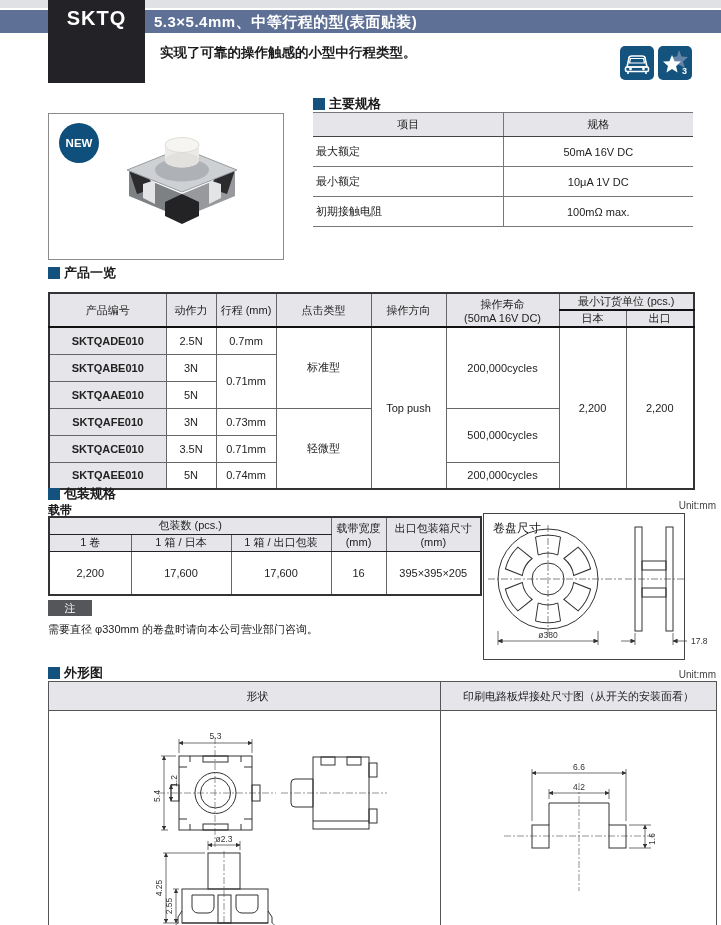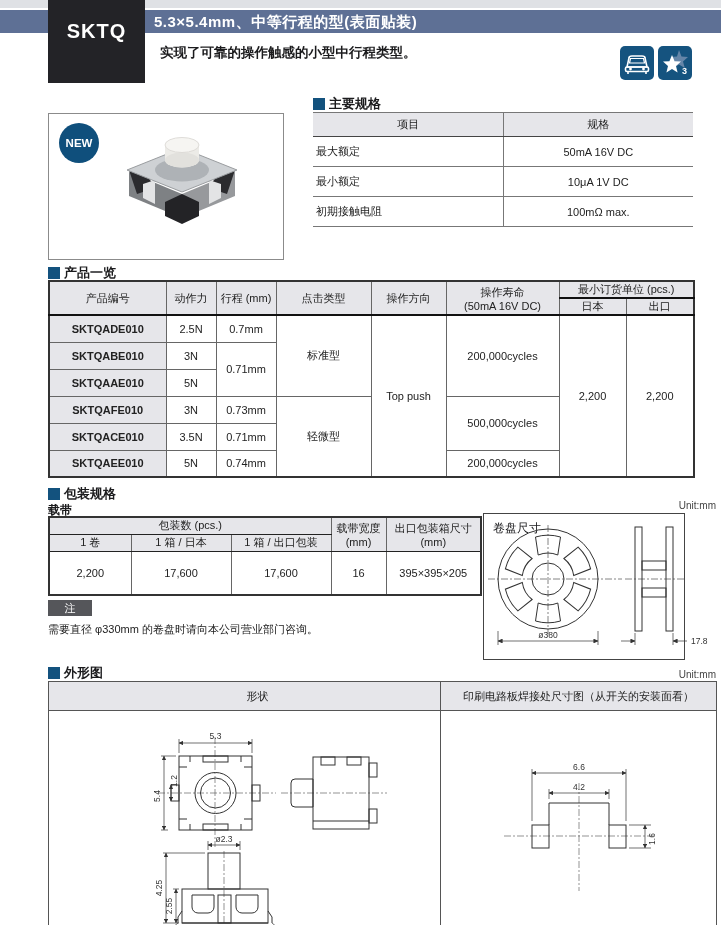--- a/index.html
+++ b/index.html
@@ -9,21 +9,21 @@
     font-family:"Liberation Sans","DejaVu Sans",sans-serif;
     color:#222; font-size:11px;
   }
   .abs { position:absolute; }
   
   .top-strip { left:0; top:0; width:721px; height:8px; background:#dfe1e5; }
   .banner { left:0; top:10px; width:721px; height:23px; background:#5e7095; }
   .banner-title { position:absolute; left:154px; top:0; line-height:23px; color:#fff;
     font-weight:bold; font-size:15px; letter-spacing:.5px; }
   .code-box { left:48px; top:0; width:97px; height:83px; background:#232327; color:#fff;
-    text-align:center; padding-top:20px; font-size:20px; font-weight:bold; letter-spacing:1px; }
+    text-align:center; padding-top:7px; font-size:20px; font-weight:bold; letter-spacing:1px; }
   .subtitle { left:160px; top:44px; font-size:13.5px; font-weight:bold; color:#1b1b1d; }
   .app-icon { width:34px; height:34px; background:#15537f; border-radius:5px; top:46px; }
   .icon-auto { left:620px; }
   .icon-star { left:658px; }
   
   .photo-box { left:48px; top:113px; width:236px; height:147px; border:1px solid #8b8b8b; background:#fff;padding-left:36px; }
   .new-badge { position:absolute; left:10px; top:9px; width:40px; height:40px; border-radius:50%;
     background:#0f4f7c; color:#fff; font-weight:bold; font-size:11.5px; text-align:center; line-height:40px; }
   
   .sec { font-weight:bold; font-size:13px; color:#1b1b1d; display:flex; align-items:center; gap:4px; }
@@ -38,21 +38,21 @@
   .spec-table { left:313px; top:112px; width:380px; }
   .spec-table td,.spec-table th { border-top:1px solid #777; border-bottom:1px solid #777; }
   .spec-table td:first-child,.spec-table th:first-child { border-right:1px solid #777; text-align:left; padding-left:3px; }
   .spec-table th { height:24px; text-align:center !important; }
   .spec-table td { height:30px; }
   .spec-table tr.hrow th { border-bottom:1px solid #444; }
   
   .grid { border:2px solid #333; }
   .grid td,.grid th { border:1px solid #666; }
   .grid tr.hrow th { border-bottom-color:#222; }
-  .prod-table { left:48px; top:280px; width:645px; }
+  .prod-table { left:48px; top:292px; width:645px; }
   .prod-table th { height:15px; }
   .prod-table td { height:27px; }
   .prod-table td.code { background:#e6e6ea; font-weight:bold; }
   .prod-table tr.hrow th { border-bottom:2px solid #111; }
   
   .pack-table { left:48px; top:516px; width:432px; }
   .pack-table th { height:17px; }
   .pack-table td { height:44px; }
   .note-badge { left:48px; top:600px; width:44px; height:16px; background:#55565a; color:#fff;
     text-align:center; line-height:16px; font-size:11px; }

